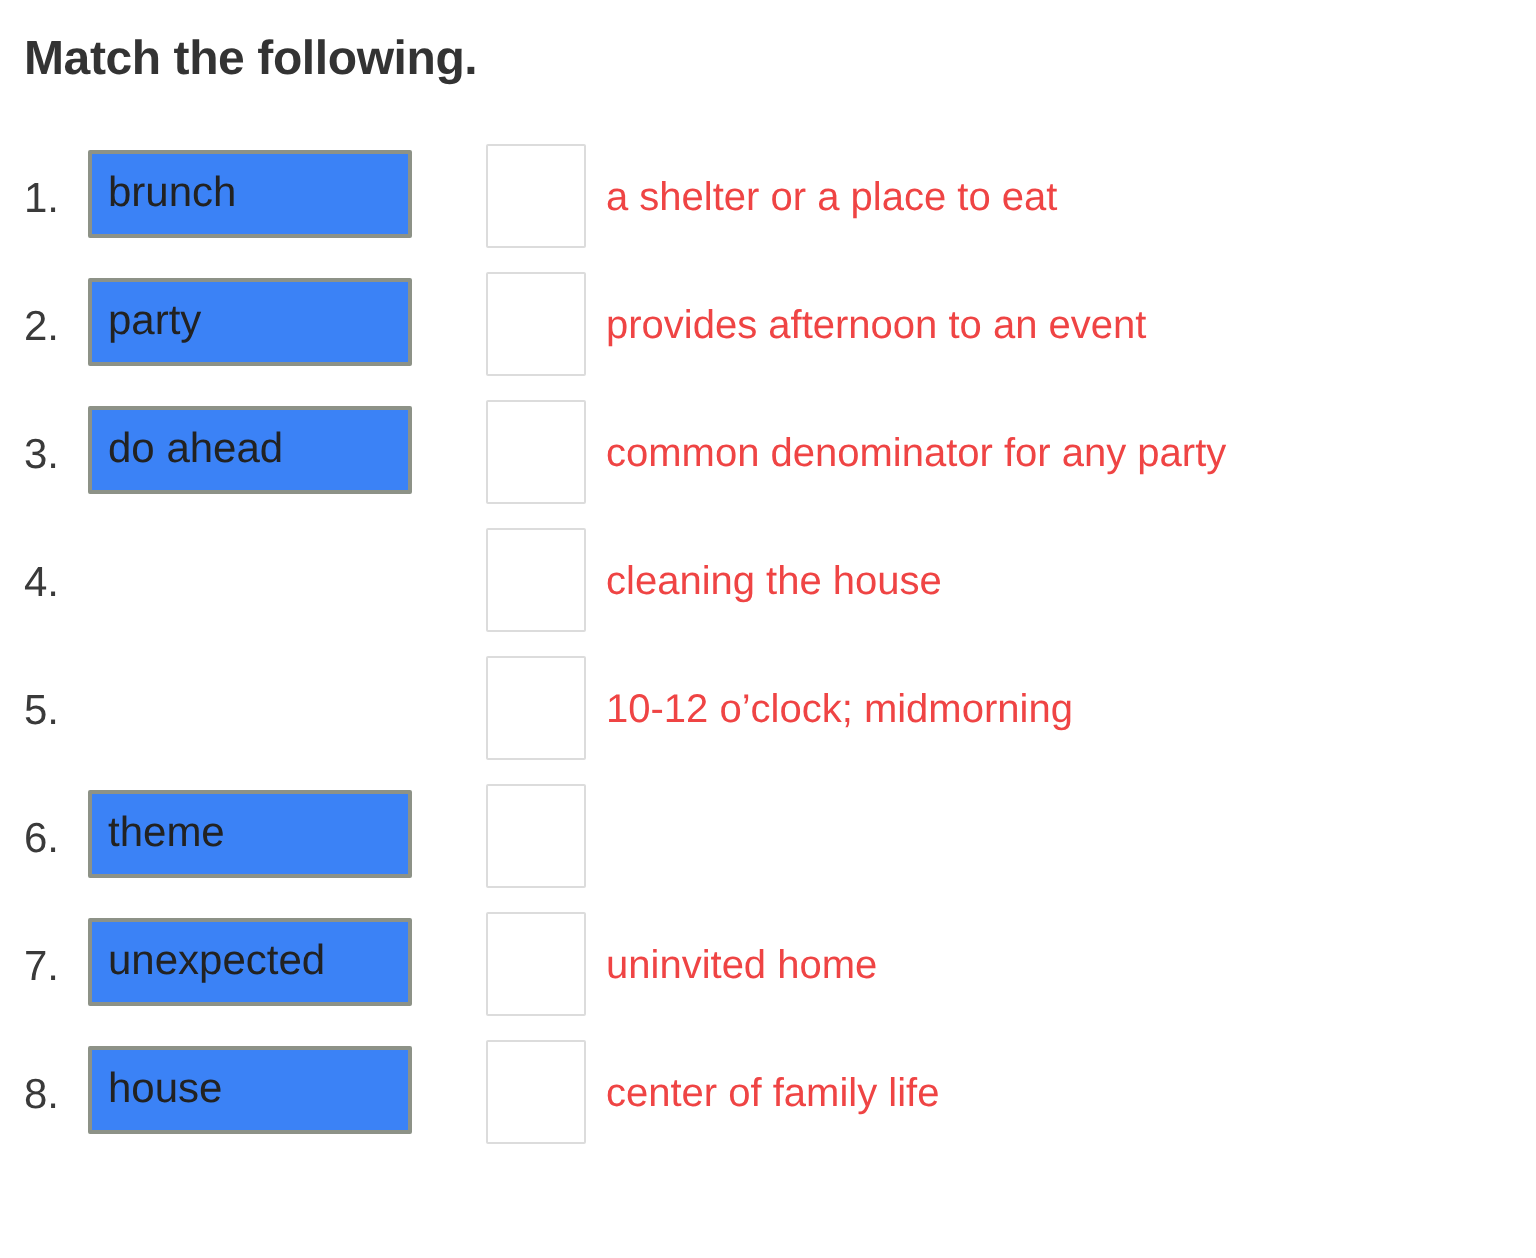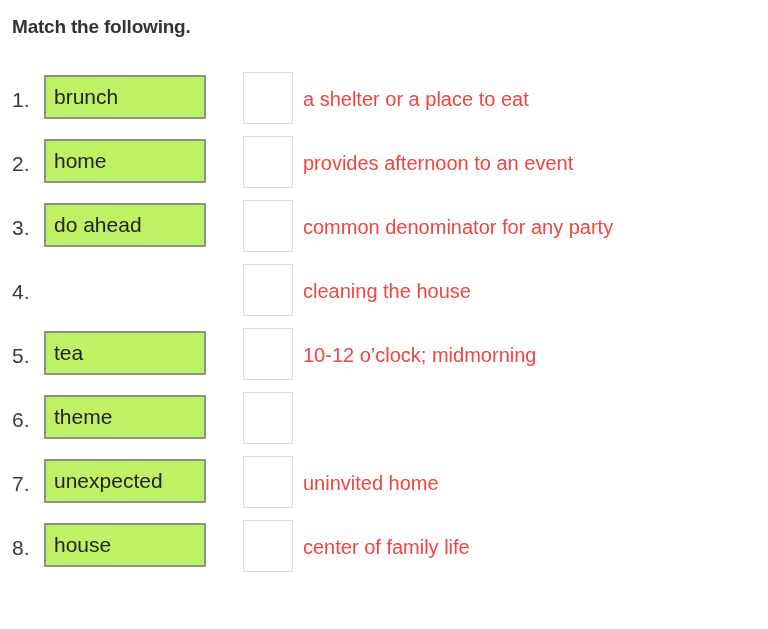--- a/index.html
+++ b/index.html
@@ -21,21 +21,21 @@
     left: 0;
     top: 0;
     width: 768px;
     height: 629px;
   }
 
   .page-title {
     position: absolute;
     left: 12px;
     top: 16px;
-    font-size: 19px;
+    font-size: 24px;
     font-weight: bold;
     color: #333333;
     letter-spacing: -0.2px;
     white-space: nowrap;
   }
 
   .match-list {
     position: absolute;
     left: 0;
     top: 72px;
@@ -59,21 +59,21 @@
     white-space: nowrap;
   }
 
   .term-box {
     position: absolute;
     left: 44px;
     top: 3px;
     width: 162px;
     height: 44px;
     box-sizing: border-box;
-    background: #bef264;
+    background: #3b82f6;
     border: 2px solid #8d9287;
     border-radius: 1px;
     overflow: hidden;
   }
 
   .term-text {
     position: absolute;
     left: 8px;
     top: 7px;
     font-size: 21px;
@@ -118,21 +118,21 @@
       <div class="term-box">
         <div class="term-text">brunch</div>
       </div>
       <div class="answer-box"></div>
       <div class="definition">a shelter or a place to eat</div>
     </div>
 
     <div class="match-row">
       <div class="row-number">2.</div>
       <div class="term-box">
-        <div class="term-text">home</div>
+        <div class="term-text">party</div>
       </div>
       <div class="answer-box"></div>
       <div class="definition">provides afternoon to an event</div>
     </div>
 
     <div class="match-row">
       <div class="row-number">3.</div>
       <div class="term-box">
         <div class="term-text">do ahead</div>
       </div>
@@ -141,23 +141,20 @@
     </div>
 
     <div class="match-row">
       <div class="row-number">4.</div>
       <div class="answer-box"></div>
       <div class="definition">cleaning the house</div>
     </div>
 
     <div class="match-row">
       <div class="row-number">5.</div>
-      <div class="term-box">
-        <div class="term-text">tea</div>
-      </div>
       <div class="answer-box"></div>
       <div class="definition">10-12 o’clock; midmorning</div>
     </div>
 
     <div class="match-row">
       <div class="row-number">6.</div>
       <div class="term-box">
         <div class="term-text">theme</div>
       </div>
       <div class="answer-box"></div>

